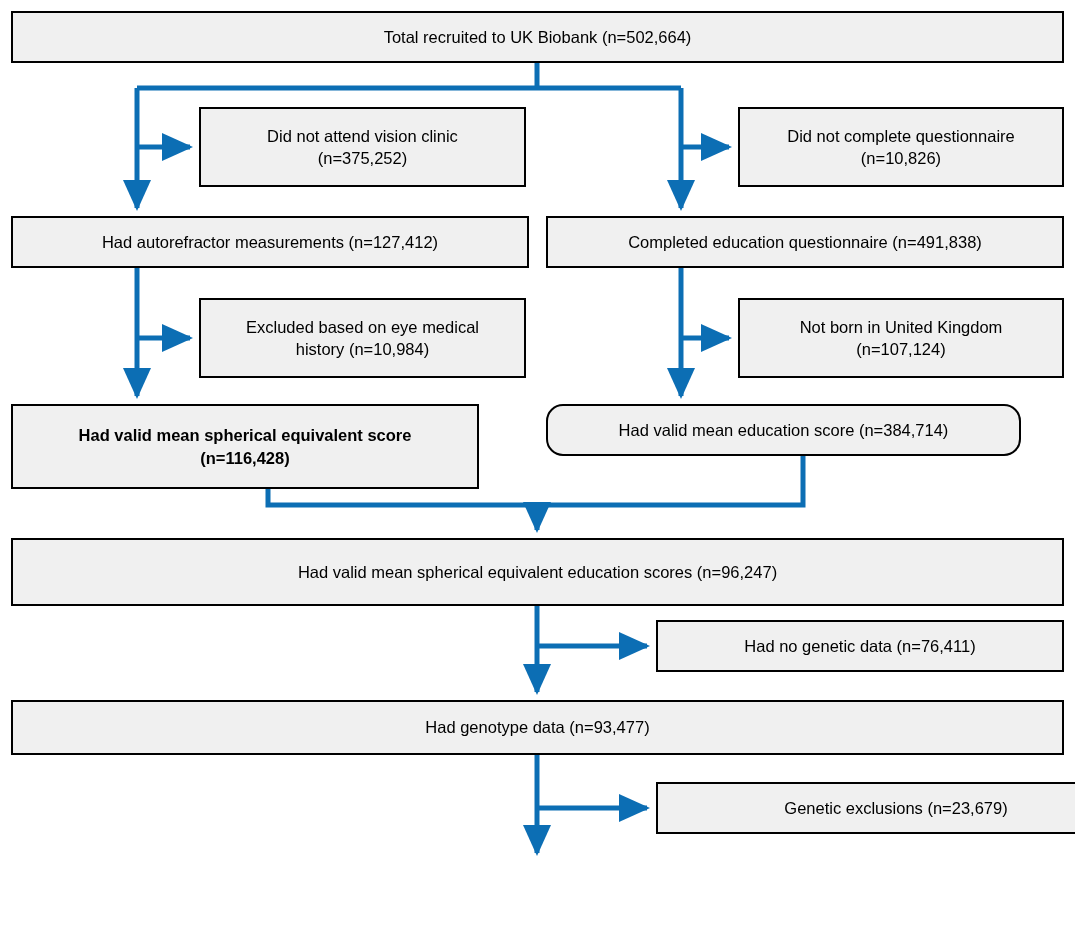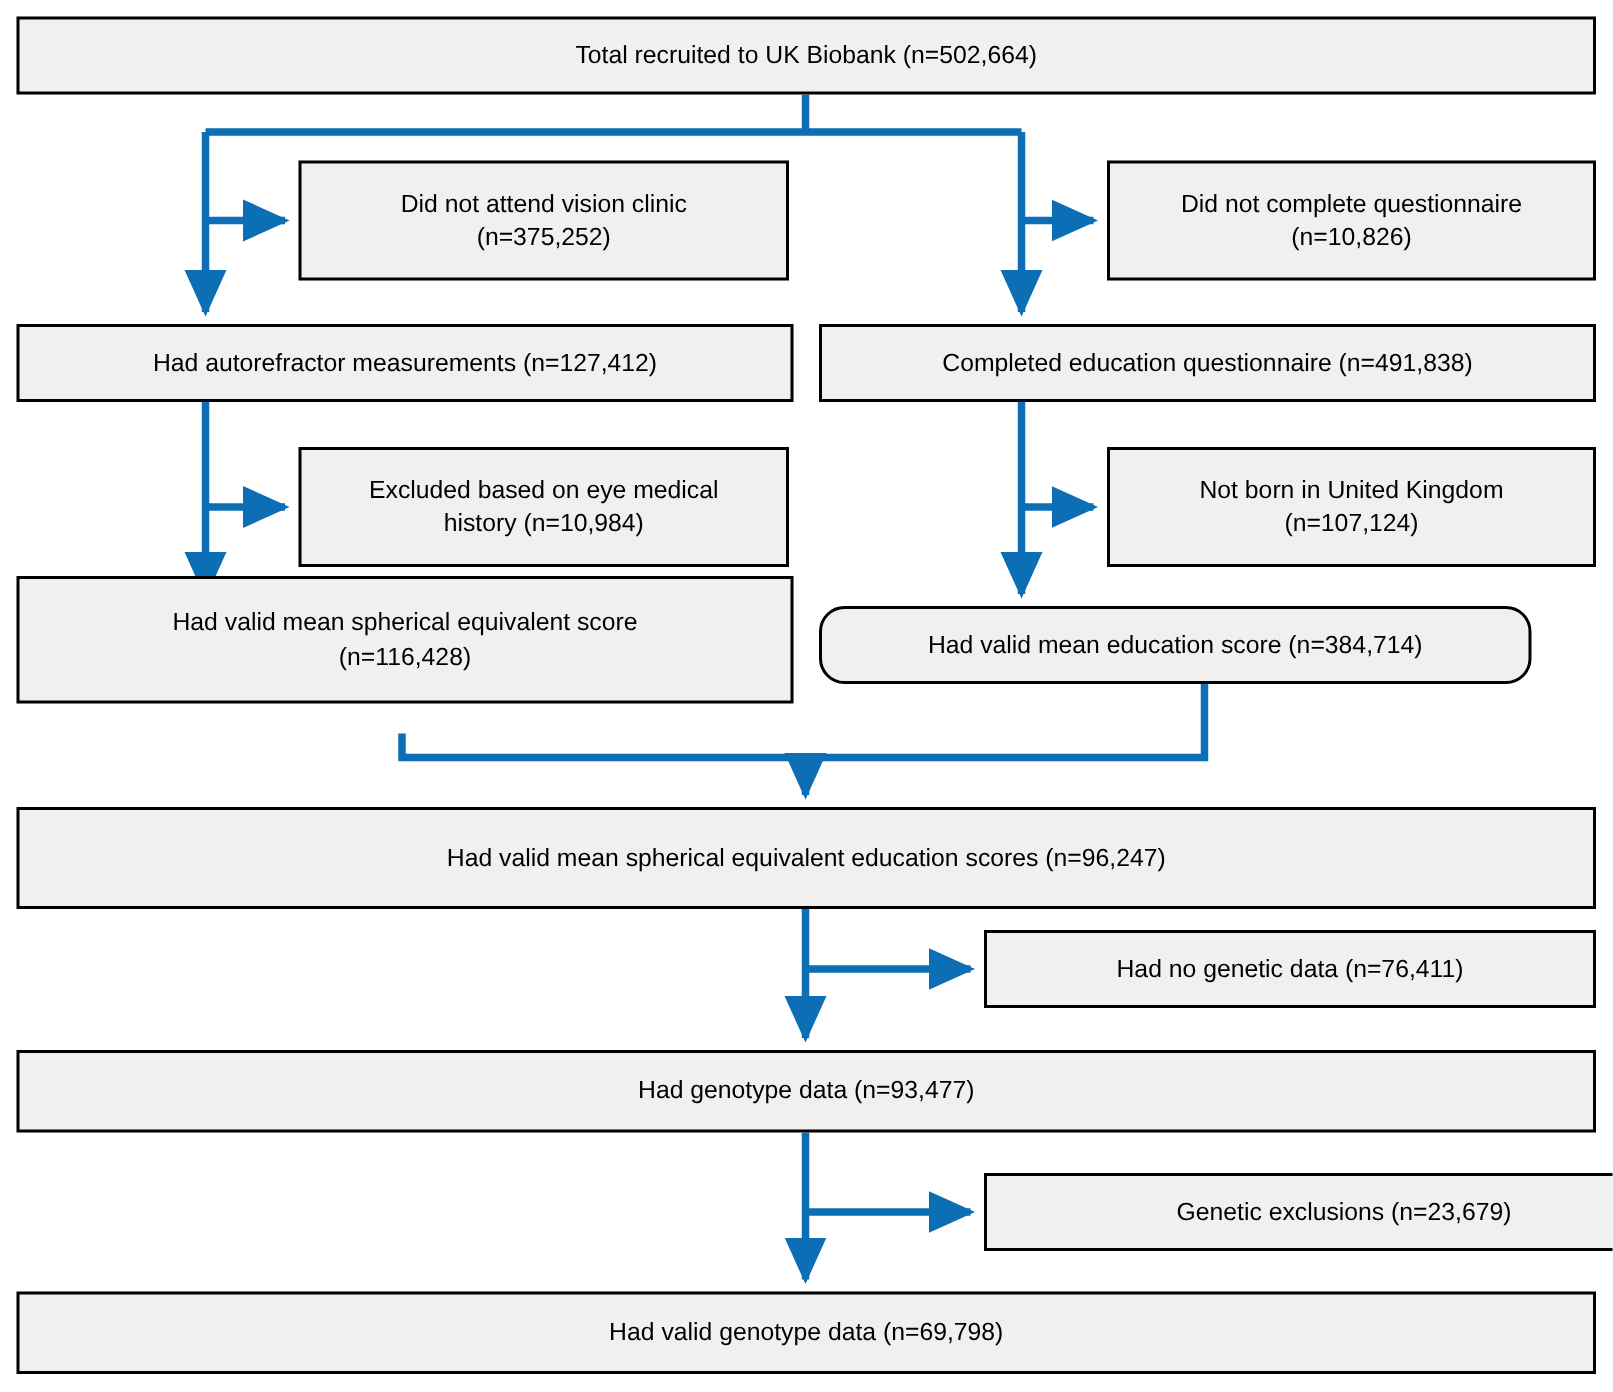--- a/index.html
+++ b/index.html
@@ -96,28 +96,27 @@
   <div class="node-box" style="left:11px; top:216px; width:518px; height:52px;">Had autorefractor measurements (n=127,412)</div>
 
   <div class="node-box" style="left:546px; top:216px; width:518px; height:52px;">Completed education questionnaire (n=491,838)</div>
 
   <div class="node-box" style="left:199px; top:298px; width:327px; height:80px;">Excluded based on eye medical
 history (n=10,984)</div>
 
   <div class="node-box" style="left:738px; top:298px; width:326px; height:80px;">Not born in United Kingdom
 (n=107,124)</div>
 
-  <div class="node-box" style="left:11px; top:384px; width:518px; height:85px;">Had valid mean spherical equivalent score
+  <div class="node-box" style="left:11px; top:404px; width:468px; height:85px;font-weight:bold;">Had valid mean spherical equivalent score
 (n=116,428)</div>
 
   <div class="node-box" style="left:546px; top:404px; width:475px; height:52px;border-radius:17px;">Had valid mean education score (n=384,714)</div>
 
   <div class="node-box" style="left:11px; top:538px; width:1053px; height:68px;">Had valid mean spherical equivalent education scores (n=96,247)</div>
 
   <div class="node-box" style="left:656px; top:620px; width:408px; height:52px;">Had no genetic data (n=76,411)</div>
 
   <div class="node-box" style="left:11px; top:700px; width:1053px; height:55px;">Had genotype data (n=93,477)</div>
 
   <div class="node-box" style="left:656px; top:782px; width:480px; height:52px;">Genetic exclusions (n=23,679)</div>
 
-  <div class="node-box" style="left:11px; top:861px; width:1053px; height:55px;">Had valid genotype data (n=69,798)</div>
 
 </div>
 
 </body></html>

